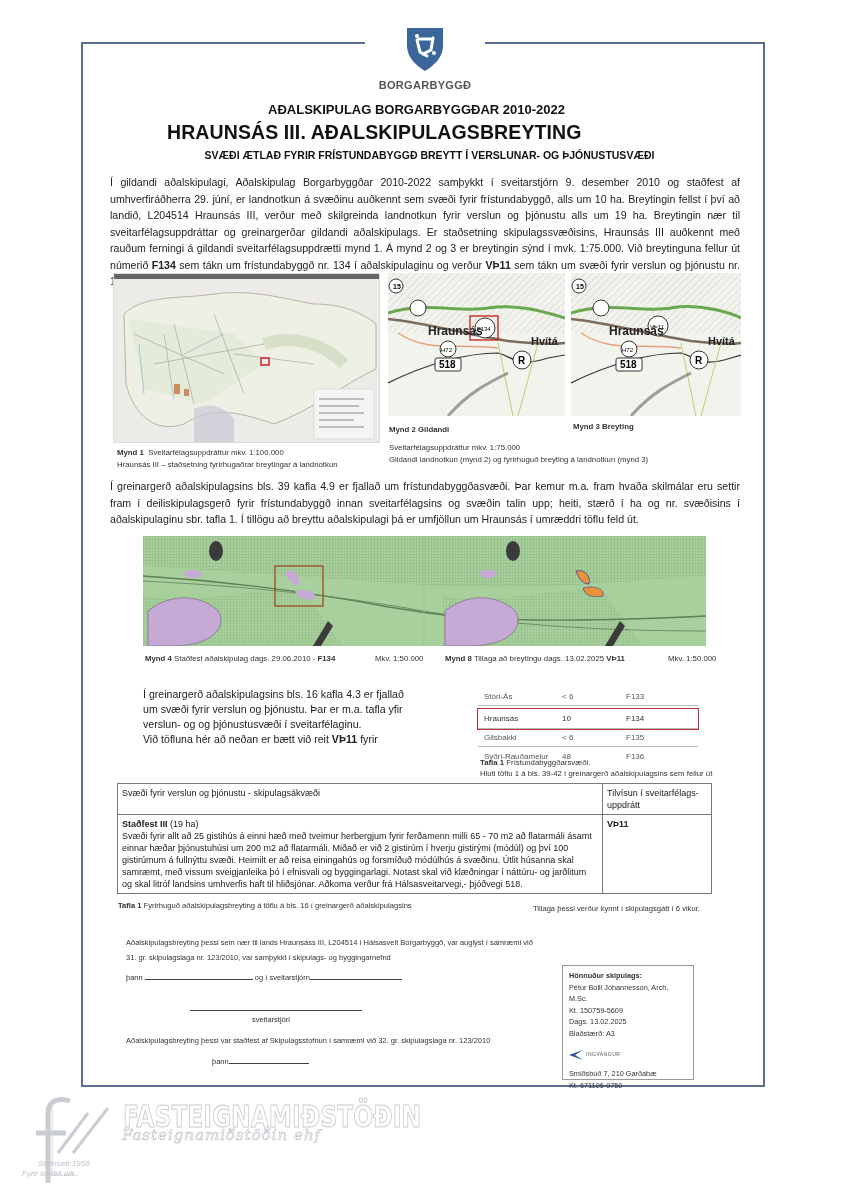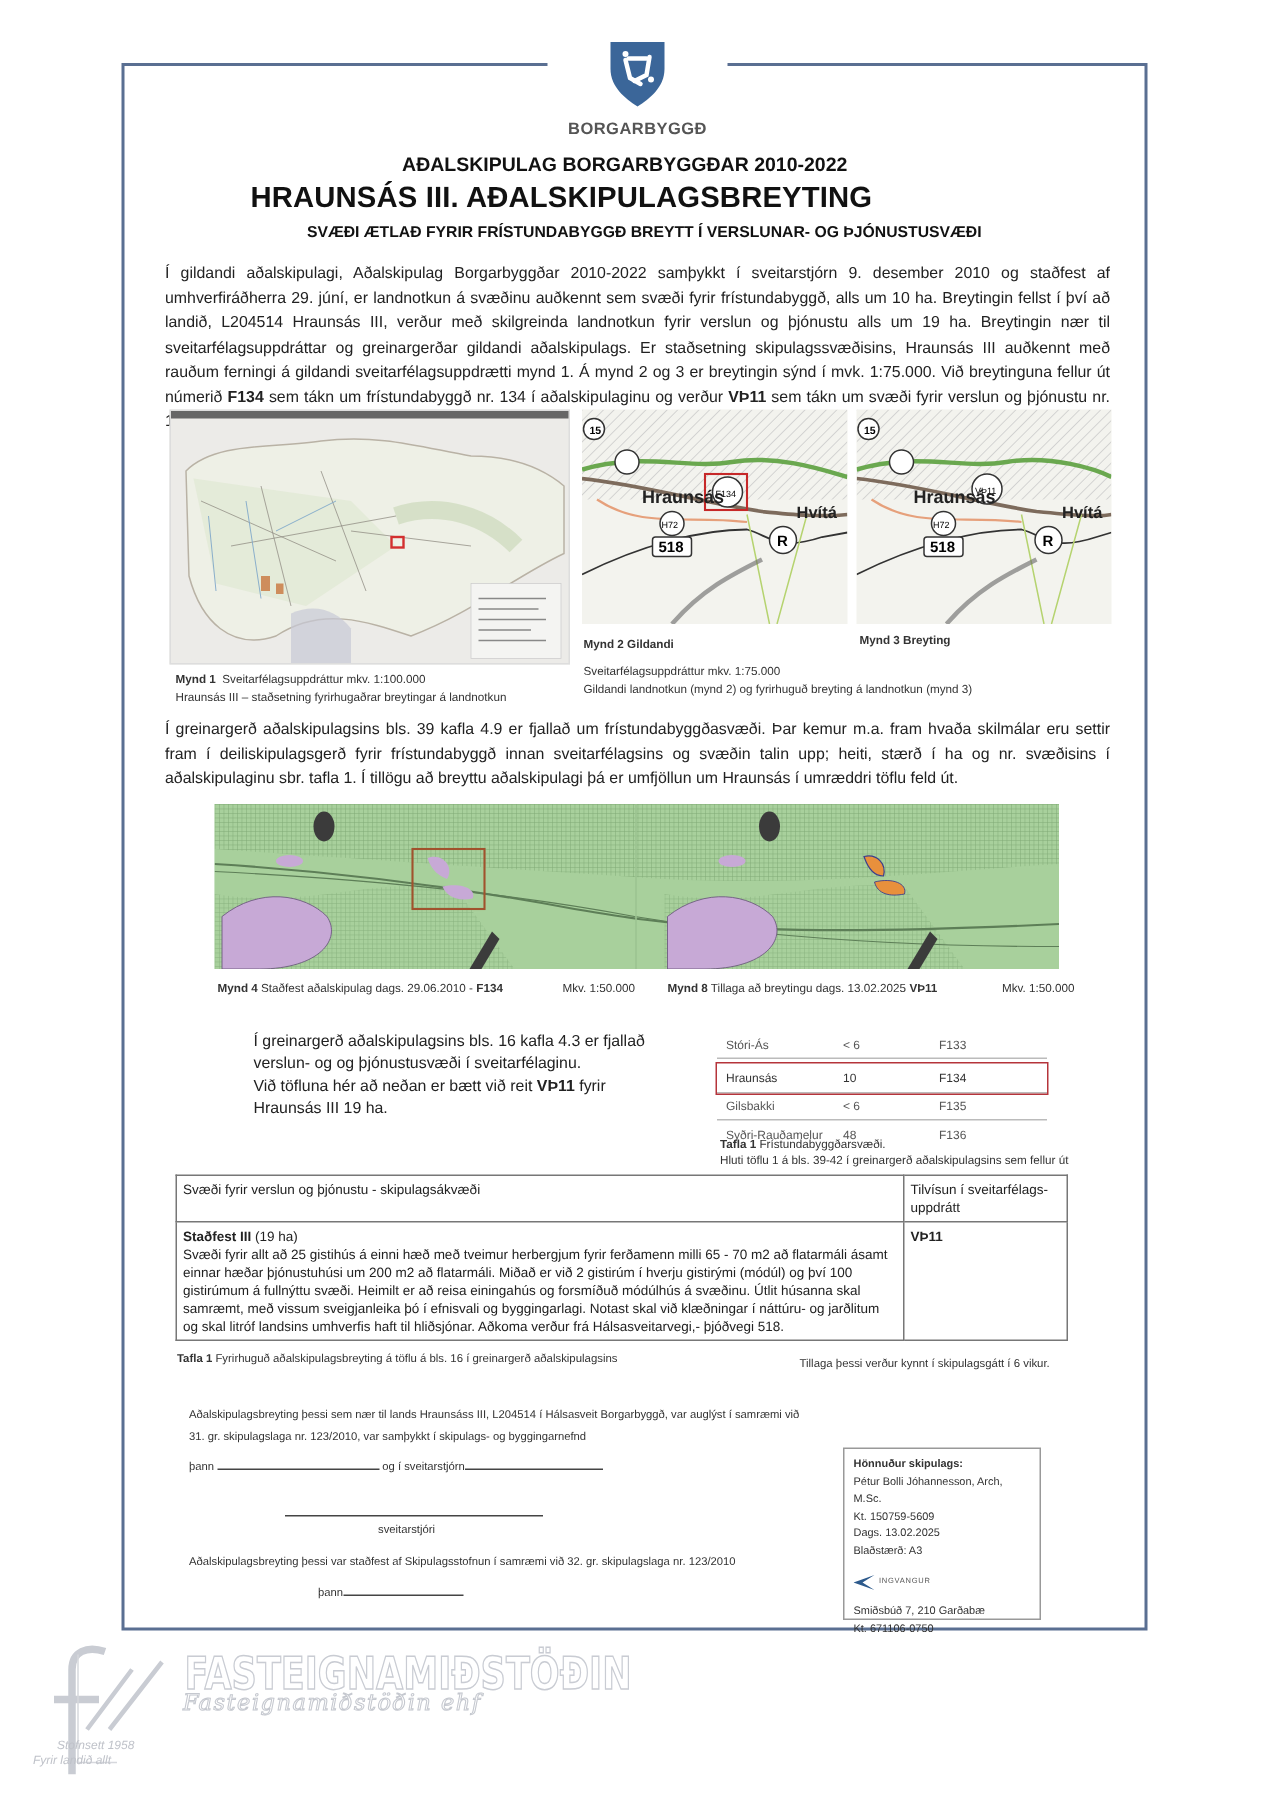--- a/index.html
+++ b/index.html
@@ -16,21 +16,21 @@
   .h2 { position: absolute; left: 167px; top: 121px; font-weight: bold; font-size: 19.5px; color: #111; letter-spacing: 0.1px; }
   .h3 { position: absolute; left: 0; width: 849px; top: 149px; text-align: center; font-weight: bold; font-size: 10.5px; color: #111; padding-left: 10px; }
 
   .para { position: absolute; left: 110px; width: 630px; font-size: 10.6px; line-height: 16.5px; text-align: justify; color: #222; }
   .para b { font-weight: bold; }
 
   .img-box { position: absolute; overflow: hidden; }
   .cap { position: absolute; font-size: 7.8px; color: #333; line-height: 12px; white-space: nowrap; }
   .cap b { font-weight: bold; }
 
-  .sidetext { position: absolute; left: 143px; top: 687px; width: 320px; font-size: 10.6px; line-height: 15px; color: #222; margin-left: 26px; }
+  .sidetext { position: absolute; left: 143px; top: 687px; width: 320px; font-size: 10.6px; line-height: 15px; color: #222; }
 
   .mini-table { position: absolute; left: 478px; top: 688px; width: 220px; font-size: 8px; color: #555; }
   .mini-row { display: flex; height: 18px; align-items: center; border-bottom: 1px solid #bbb; }
   .mini-row .c1 { width: 84px; padding-left: 6px; }
   .mini-row .c2 { width: 64px; }
   .mini-row .c3 { width: 60px; }
   .mini-row.hl { outline: 1.5px solid #b5343b; outline-offset: 0; font-weight: normal; color: #333; }
   .mini-cap { position: absolute; left: 480px; top: 757px; font-size: 7.8px; line-height: 11px; color: #333; }
 
   .main-table { position: absolute; left: 117px; top: 783px; width: 595px; border: 1px solid #777; border-collapse: collapse; font-size: 9px; color: #222; }
@@ -201,23 +201,23 @@
   <b>Mynd 4</b> <span>Staðfest aðalskipulag dags. 29.06.2010  -  </span><b>F134</b>
 </div>
 <div class="cap" style="left:375px; top:653px;">Mkv. 1:50.000</div>
 <div class="cap" style="left:445px; top:653px;">
   <b>Mynd 8</b> <span>Tillaga að breytingu dags. 13.02.2025  </span><b>VÞ11</b>
 </div>
 <div class="cap" style="left:668px; top:653px;">Mkv. 1:50.000</div>
 
 <div class="sidetext">
   <div>Í greinargerð aðalskipulagsins bls. 16 kafla 4.3 er fjallað</div>
+  <div>um svæði fyrir verslun og þjónustu. Þar er m.a. tafla yfir</div>
   <div>verslun- og og þjónustusvæði í sveitarfélaginu.</div>
   <div><span>Við töfluna hér að neðan er bætt við reit </span><b>VÞ11</b><span> fyrir</span></div>
-  <div>Hraunsás III 19 ha.</div>
 </div>
 
 <div class="mini-table">
   <div class="mini-row">
     <span class="c1">Stóri-Ás</span>
     <span class="c2">&lt; 6</span>
     <span class="c3">F133</span>
   </div>
   <div class="mini-row hl" style="margin-top:3px; height:20px;">
     <span class="c1">Hraunsás</span>

